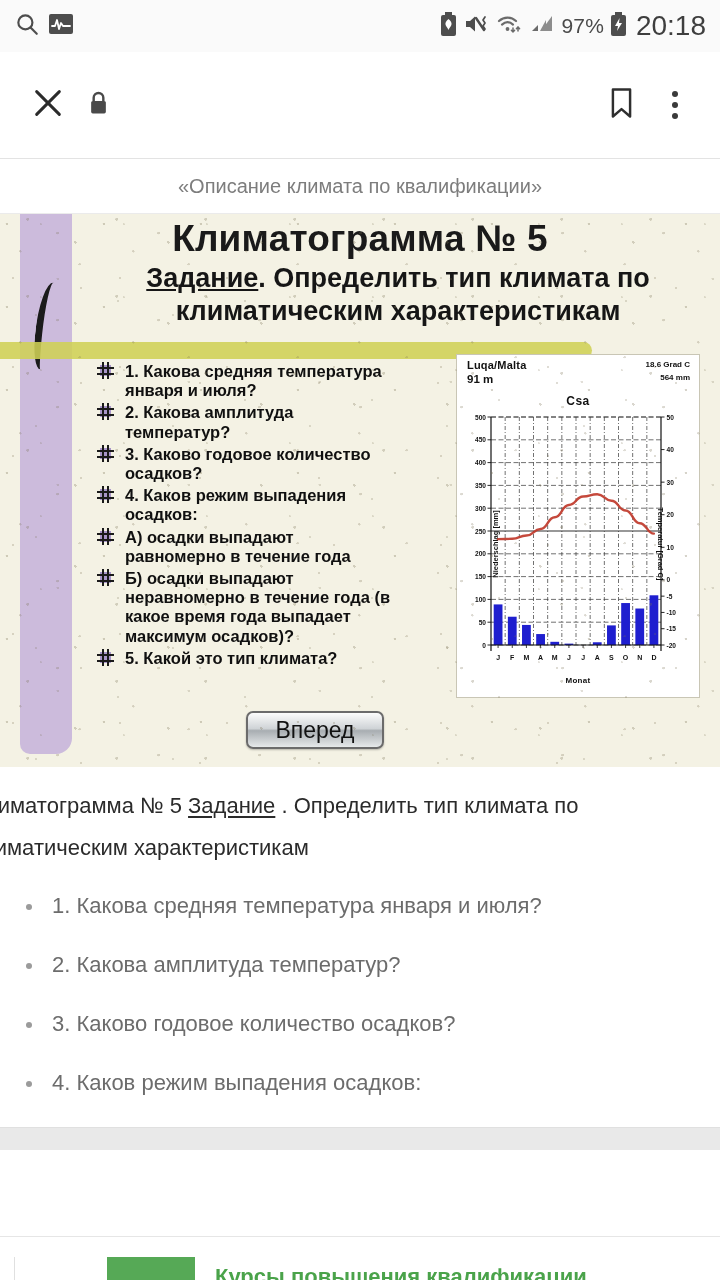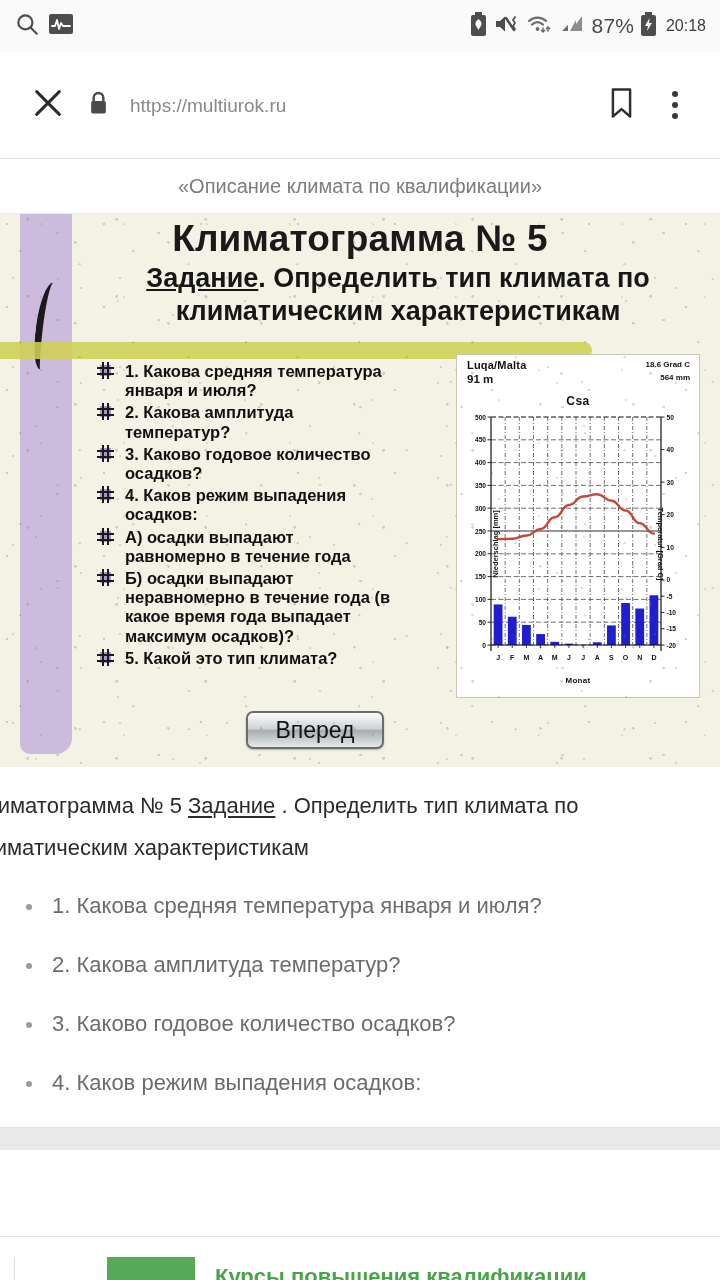--- a/index.html
+++ b/index.html
@@ -18,21 +18,21 @@
     padding: 0 14px;
     color: #5a5a5a;
   }
   .sb-left { display: flex; align-items: center; gap: 9px; }
   .sb-right { margin-left: auto; display: flex; align-items: center; gap: 7px; }
   .sb-icon { display: block; }
   .sb-text {
     font-size: 21px; color: #4a4a4a; letter-spacing: 0.1px;
     font-family: "Liberation Sans", sans-serif;
   }
-  .sb-clock { font-size: 16px; color: #3e3e3e; margin-left: 3px; }
+  .sb-clock { font-size: 28px; color: #3e3e3e; margin-left: 3px; }
 
   
   .toolbar {
     height: 106px; width: 100%;
     background: #ffffff;
     display: flex; align-items: center;
     padding: 0 22px;
     border-bottom: 1px solid #ffffff;
   }
   .tb-close { width: 52px; display: flex; align-items: center; justify-content: center; }
@@ -260,21 +260,21 @@
         <path d="M21 15 v4 m0-4 l-1.6 1.8 m1.6-1.8 l1.6 1.8" stroke="#6b6b6b" stroke-width="1.5" fill="none" stroke-linecap="round"></path>
       </svg>
     </span>
     <span class="sb-icon">
       <svg width="24" height="22" viewBox="0 0 24 22">
         <polygon points="1,18 7,18 7,12" fill="#6b6b6b"></polygon>
         <polygon points="9,18 15,18 15,7" fill="#8d8d8d"></polygon>
         <polygon points="10,18 21,18 21,3" fill="#8d8d8d"></polygon>
       </svg>
     </span>
-    <span class="sb-text">87%</span>
+    <span class="sb-text">97%</span>
     <span class="sb-icon">
       <svg width="15" height="24" viewBox="0 0 15 24">
         <rect x="4" y="0" width="7" height="3" fill="#4d4d4d"></rect>
         <rect x="0" y="3" width="15" height="21" rx="2" fill="#4d4d4d"></rect>
         <polygon points="8.6,6 4,14 7,14 6,19 11,11 8,11" fill="#fff"></polygon>
       </svg>
     </span>
     <span class="sb-clock">20:18</span>
   </div>
 </div>
@@ -290,21 +290,20 @@
   </div>
   <div class="tb-lock">
     <span>
       <svg width="21" height="26" viewBox="0 0 20 24">
         <path d="M5.4 10 V7 a4.6 4.6 0 0 1 9.2 0 v3" fill="none" stroke="#4a4a4a" stroke-width="2.3"></path>
         <rect x="3" y="10" width="14" height="12" rx="1.6" fill="#4a4a4a"></rect>
       </svg>
     </span>
   </div>
   <div class="tb-textcol">
-    <div class="tb-url">https://multiurok.ru</div>
   </div>
   <div class="tb-bookmark">
     <span>
       <svg width="27" height="32" viewBox="0 0 22 26" fill="none" stroke="#2f2f2f" stroke-width="2">
         <path d="M4 2 H18 V24 L11 18 L4 24 Z" stroke-linejoin="round"></path>
       </svg>
     </span>
   </div>
   <div class="tb-menu">
     <span class="dot"></span>

